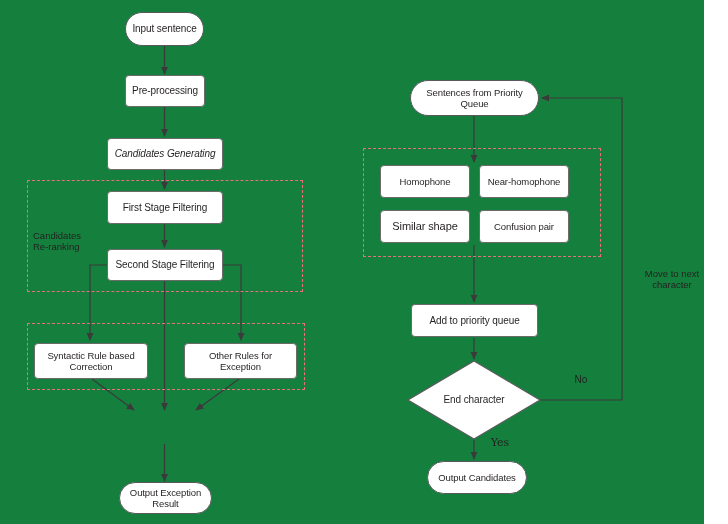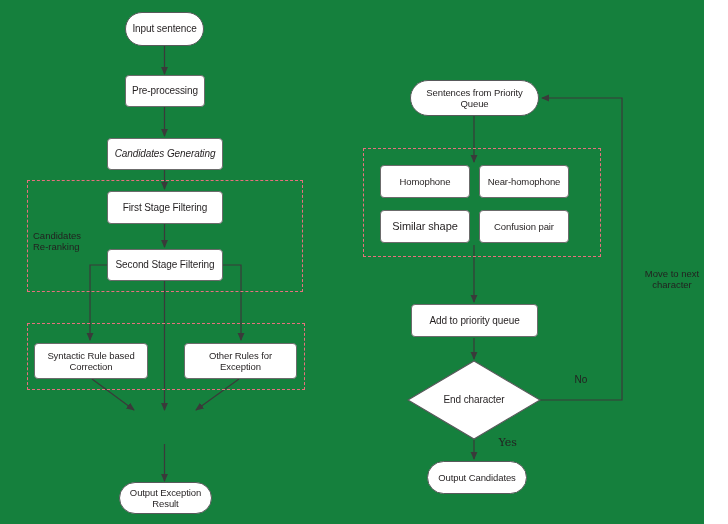--- a/index.html
+++ b/index.html
@@ -136,18 +136,18 @@
 
   <svg class="layer" viewBox="0 0 728 524" style="pointer-events:none;">
     <polygon points="474,361 540,400 474,439 408,400" fill="#ffffff" stroke="#58595b" stroke-width="1.1"></polygon>
   </svg>
   <div class="node" style="left:438px; top:382px; width:72px; height:36px; font-size:10px; background:transparent;">End character</div>
 
   <div class="node term" style="left:427px; top:461px; width:100px; height:33px; font-size:9.5px;text-align:center;">Output Candidates</div>
 
   <div class="label-free" style="left:566px; top:374px; width:30px; font-size:10px;">No</div>
 
-  <div class="label-free mono-yes" style="left:483px; top:436px; width:34px; font-size:11px; text-align:right;">Yes</div>
+  <div class="label-free mono-yes" style="left:483px; top:436px; width:34px; font-size:11px; text-align:center;">Yes</div>
 
   <div class="label-free" style="left:632px; top:268px; width:80px; font-size:9.5px;">Move to next
 character</div>
 
 </div>
 
 </body></html>

